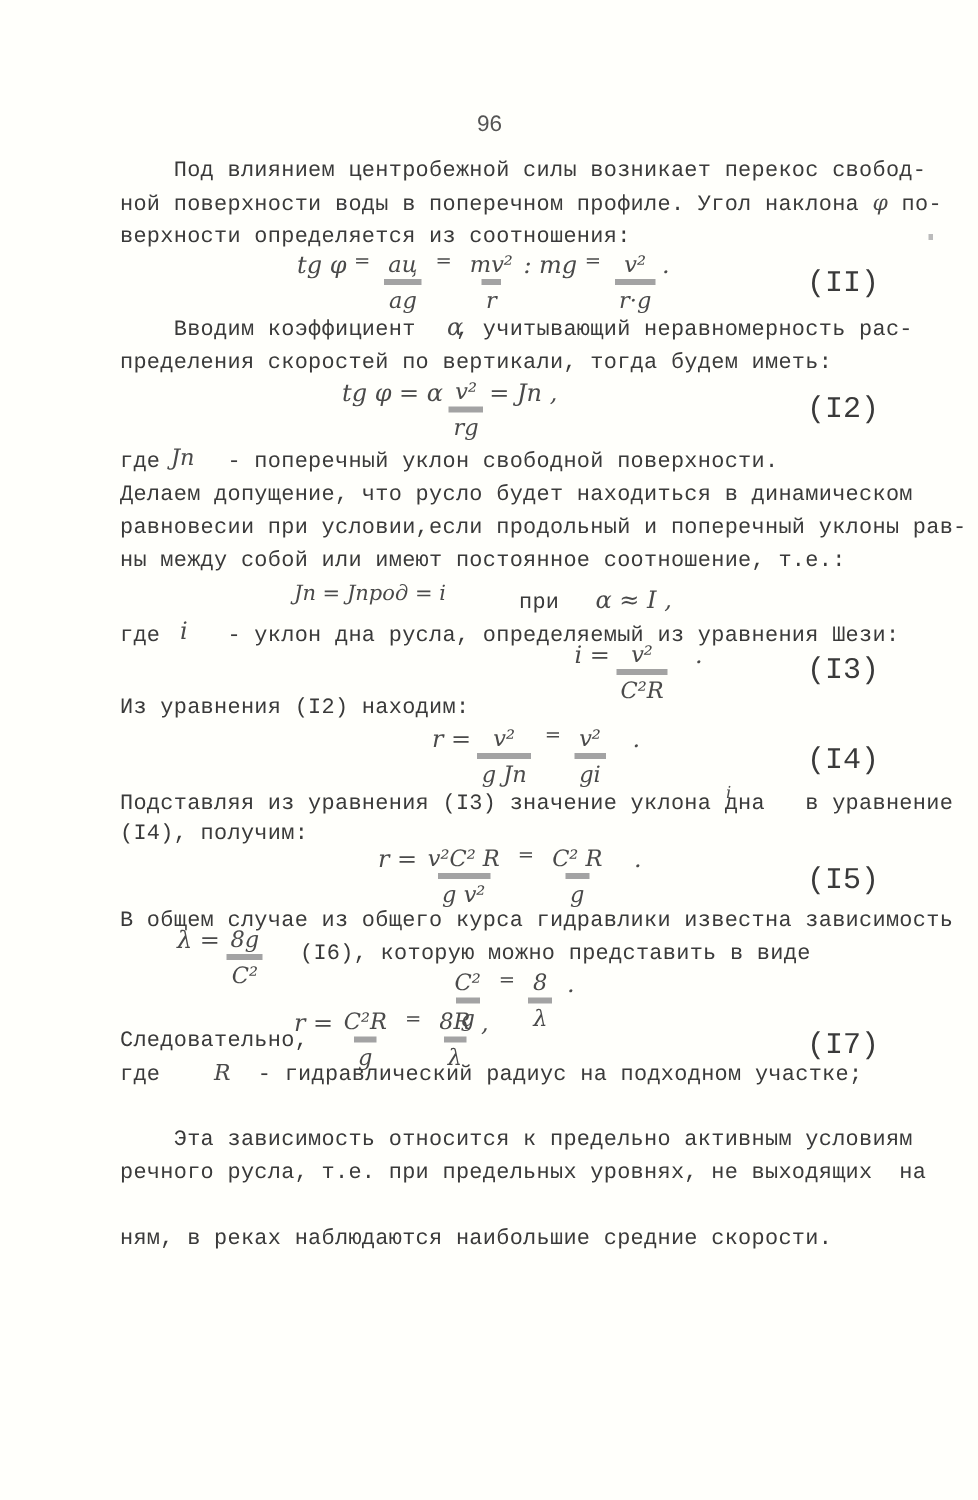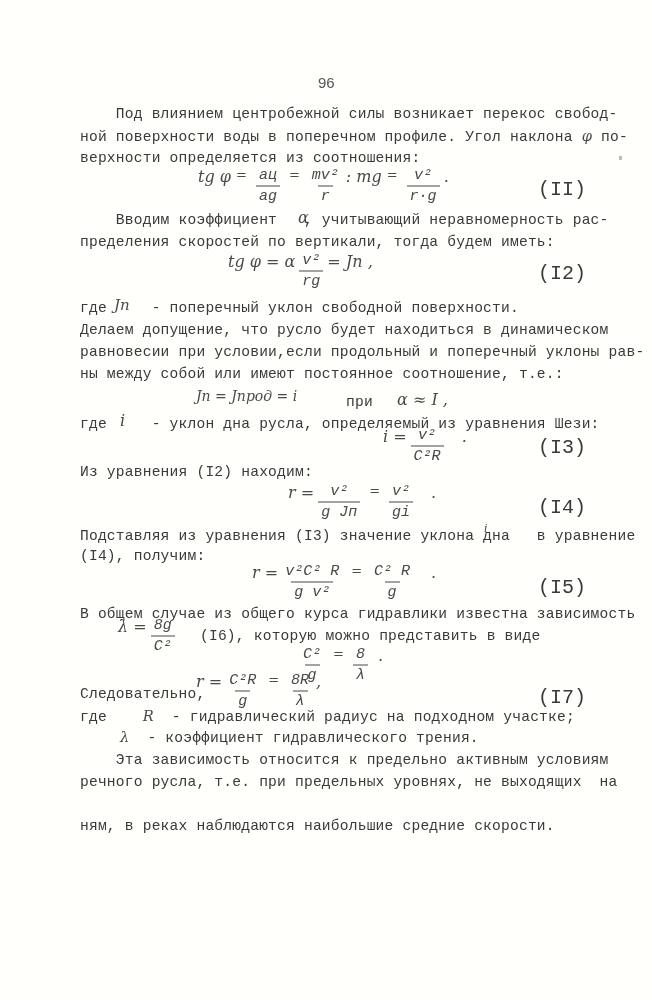--- a/index.html
+++ b/index.html
@@ -20,23 +20,23 @@
     letter-spacing: 0.2px;
     line-height: 20px;
   }
   .pagenum { position: absolute; left: 318px; top: 74px; font-family: "Liberation Sans", sans-serif; font-size: 15px; color: #555; }
   .math {
     font-family: "DejaVu Serif", serif;
     font-style: italic;
     color: #4a4a4a;
   }
   .eq { position: absolute; display: flex; white-space: nowrap; font-family: "DejaVu Serif", serif; font-style: italic; font-size: 16px; color: #4a4a4a; }
-  .frac { display: inline-flex; flex-direction: column; align-items: center; margin: 0 4px; vertical-align: middle; font-family: Liberation Mono, monospace; }
+  .frac { display: inline-flex; flex-direction: column; align-items: center; margin: 0 4px; vertical-align: middle; }
   .frac .num { padding: 0 3px 1px; font-size: 15px; }
-  .frac .den { padding: 1px 3px 0; border-top: 2px solid #a3a3a3; font-size: 15px; }
+  .frac .den { padding: 1px 3px 0; border-top: 4px solid #a3a3a3; font-size: 15px; }
   .op { margin: 0 5px; font-style: normal; font-size: 13px; }
   .eqnum { position: absolute; font-family: "Liberation Mono", monospace; font-size: 20px; color: #3a3a3a; }
   .dot { position: absolute; left: 619px; top: 156px; width: 3px; height: 4px; background: #bbb; }
 </style>
 </head>
 <body>
 
 <div class="page">
 
   <div class="pagenum">96</div>
@@ -174,20 +174,19 @@
       <span class="op">=</span>
     <span class="frac">
         <span class="num">8R</span>
         <span class="den">λ</span>
       </span>
       <span>,</span>
   </div>
   <div class="eqnum" style="left:538px; top:686px">(I7)</div>
 
   <div class="line" style="top:706px"><span>где</span>    <span class="math">R</span>  <span>- гидравлический радиус на подходном участке;</span></div>
-  <div class="line" style="left:120px; top:727px"><span class="math">λ</span>  <span>- коэффициент гидравлического трения.</span></div>
 
   <div class="line" style="top:750px">    Эта зависимость относится к предельно активным условиям</div>
   <div class="line" style="top:772px">речного русла, т.е. при предельных уровнях, не выходящих  на</div>
   <div class="line" style="top:816px">ням, в реках наблюдаются наибольшие средние скорости.</div>
 
   <div class="dot"></div>
 </div>
 
 </body></html>

